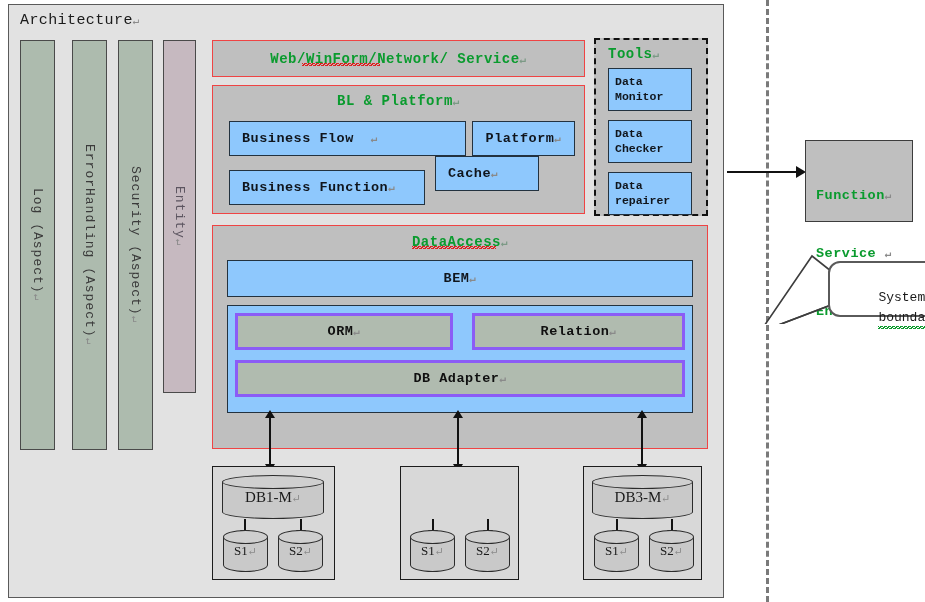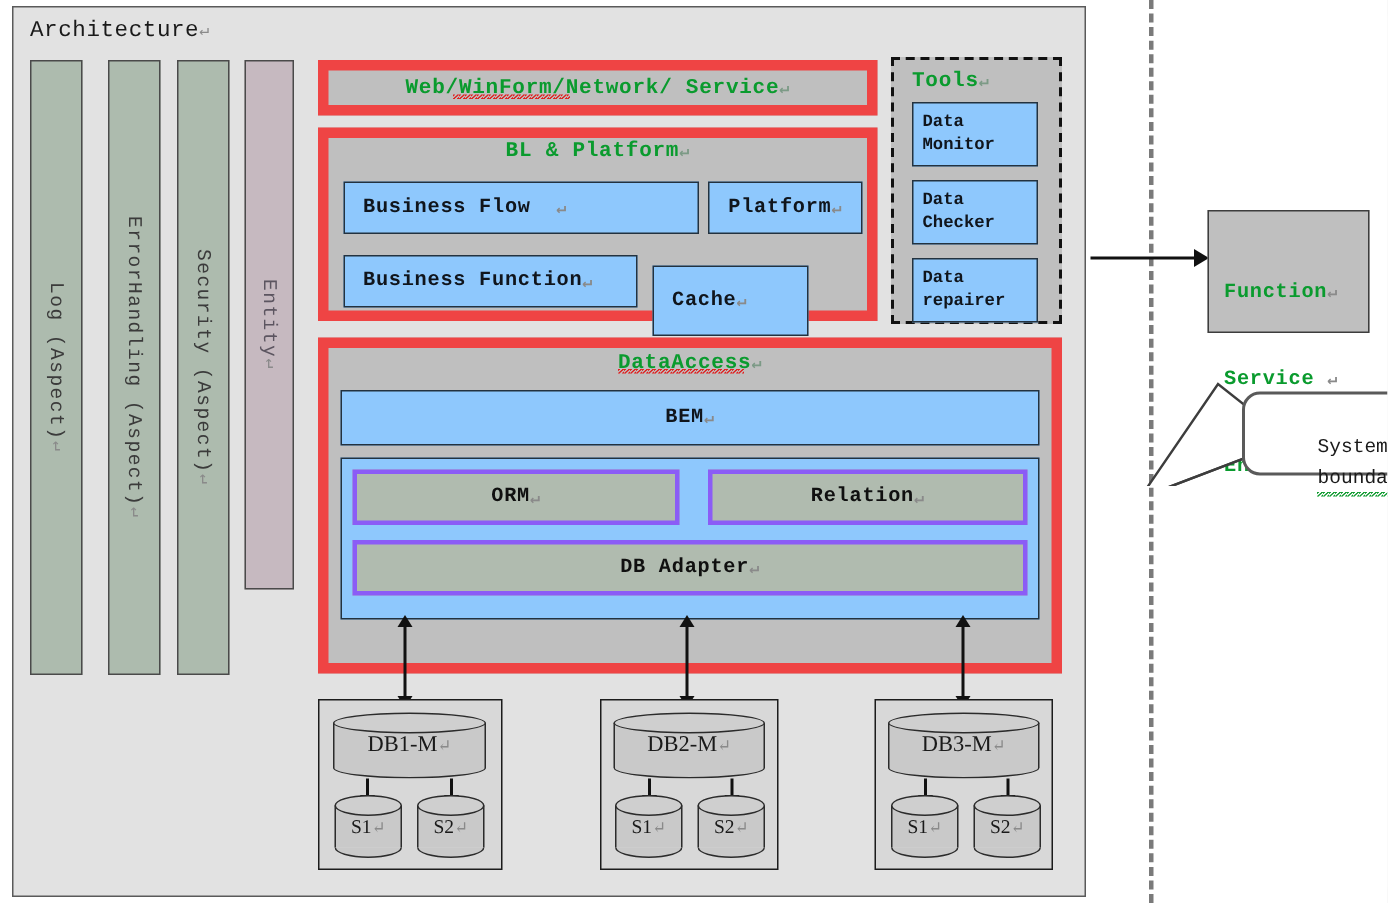--- a/index.html
+++ b/index.html
@@ -61,21 +61,21 @@
     letter-spacing: 1px;
   }
   .aspect-bar.entity {
     background: #c6b9c0;
     color: #5c5560;
   }
 
   
   .panel-gray {
     background: #bfbfbf;
-    border: 7px solid #ef4444;
+    border: 1px solid #ef4444;
   }
   .green-head {
     color: #0a9b2e;
     font-weight: bold;
     font-size: 14px;
     letter-spacing: 0.5px;
     position: relative;
   }
   .squiggle {
     position: absolute;
@@ -304,21 +304,21 @@
   <div class="box" style="left:212px; top:90px; width:373px; height:22px;font-family:Liberation Mono, monospace;">
     <span class="green-head"><span>BL &amp; Platform</span><span class="cr">↵</span></span>
   </div>
 
   <div class="box blue-box" style="left:229px; top:121px; width:237px; height:35px; justify-content:flex-start; padding-left:12px;gap:17px;"><span>Business Flow</span><span class="cr">↵</span></div>
 
   <div class="box blue-box" style="left:472px; top:121px; width:103px; height:35px;"><span>Platform</span><span class="cr">↵</span></div>
 
   <div class="box blue-box" style="left:229px; top:170px; width:196px; height:35px; justify-content:flex-start; padding-left:12px;"><span>Business Function</span><span class="cr">↵</span></div>
 
-  <div class="box blue-box" style="left:435px; top:177px; width:104px; height:47px; justify-content:flex-start; padding-left:12px;"><span>Cache</span><span class="cr">↵</span></div>
+  <div class="box blue-box" style="left:435px; top:156px; width:104px; height:35px; justify-content:flex-start; padding-left:12px;"><span>Cache</span><span class="cr">↵</span></div>
 
   <div class="box dashed-box" style="left:594px; top:38px; width:114px; height:178px;"></div>
 
   <div class="box" style="left:600px; top:43px; width:100px; height:22px; justify-content:flex-start; padding-left:8px;">
     <span class="green-head"><span>Tools</span><span class="cr">↵</span></span>
   </div>
 
   <div class="tool-box box" style="left:608px; top:68px; width:84px; height:43px;"><span>Data
 Monitor</span></div>
 
@@ -379,26 +379,20 @@
 
   <div class="cyl small" style="left:278px; top:530px; width:45px; height:42px;">
     <div class="body"></div>
     <div class="bottom"></div>
     <div class="top"></div>
     <div class="lbl"><span>S2</span><span class="cr">↵</span></div>
   </div>
 
   <div class="box db-frame" style="left:400px; top:466px; width:119px; height:114px;"></div>
 
-  <div class="cyl" style="left:409px; top:475px; width:101px; height:44px;">
-    <div class="body"></div>
-    <div class="bottom"></div>
-    <div class="top"></div>
-    <div class="lbl"><span>DB2-M</span><span class="cr">↵</span></div>
-  </div>
 
   <div class="v-arrow" style="left:432px; top:519px; height:14px;"></div>
   <div class="arrowhead-down" style="left:428px; top:530px;"></div>
   <div class="v-arrow" style="left:487px; top:519px; height:14px;"></div>
   <div class="arrowhead-down" style="left:483px; top:530px;"></div>
 
   <div class="cyl small" style="left:410px; top:530px; width:45px; height:42px;">
     <div class="body"></div>
     <div class="bottom"></div>
     <div class="top"></div>

